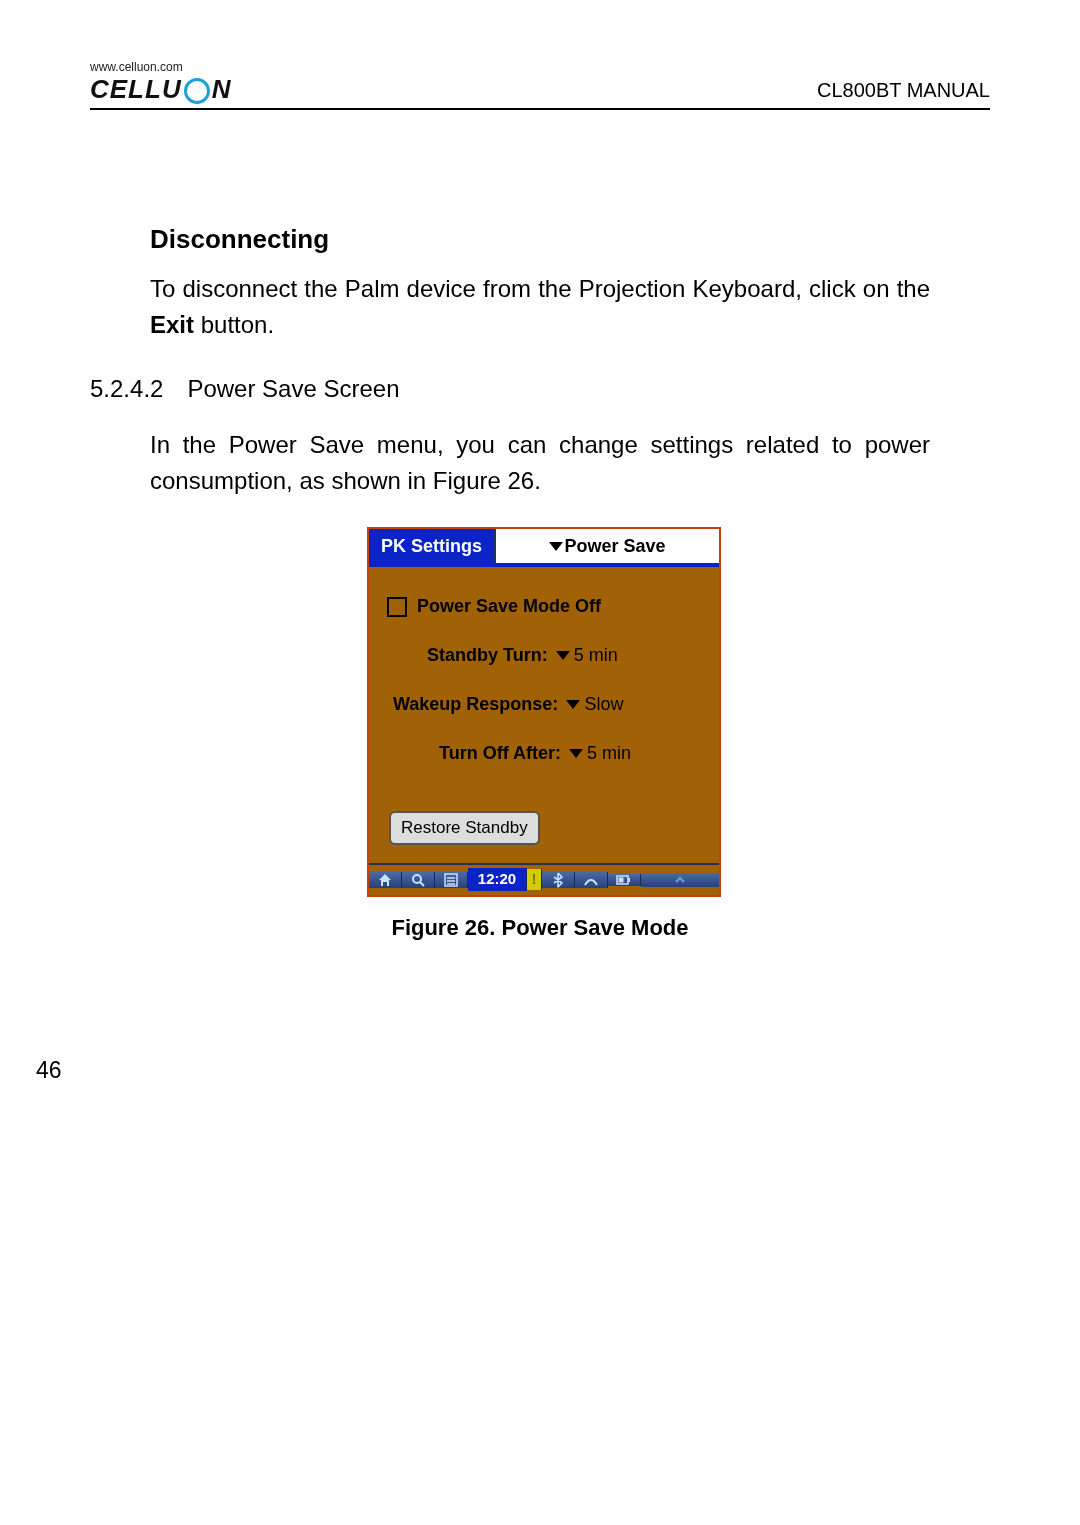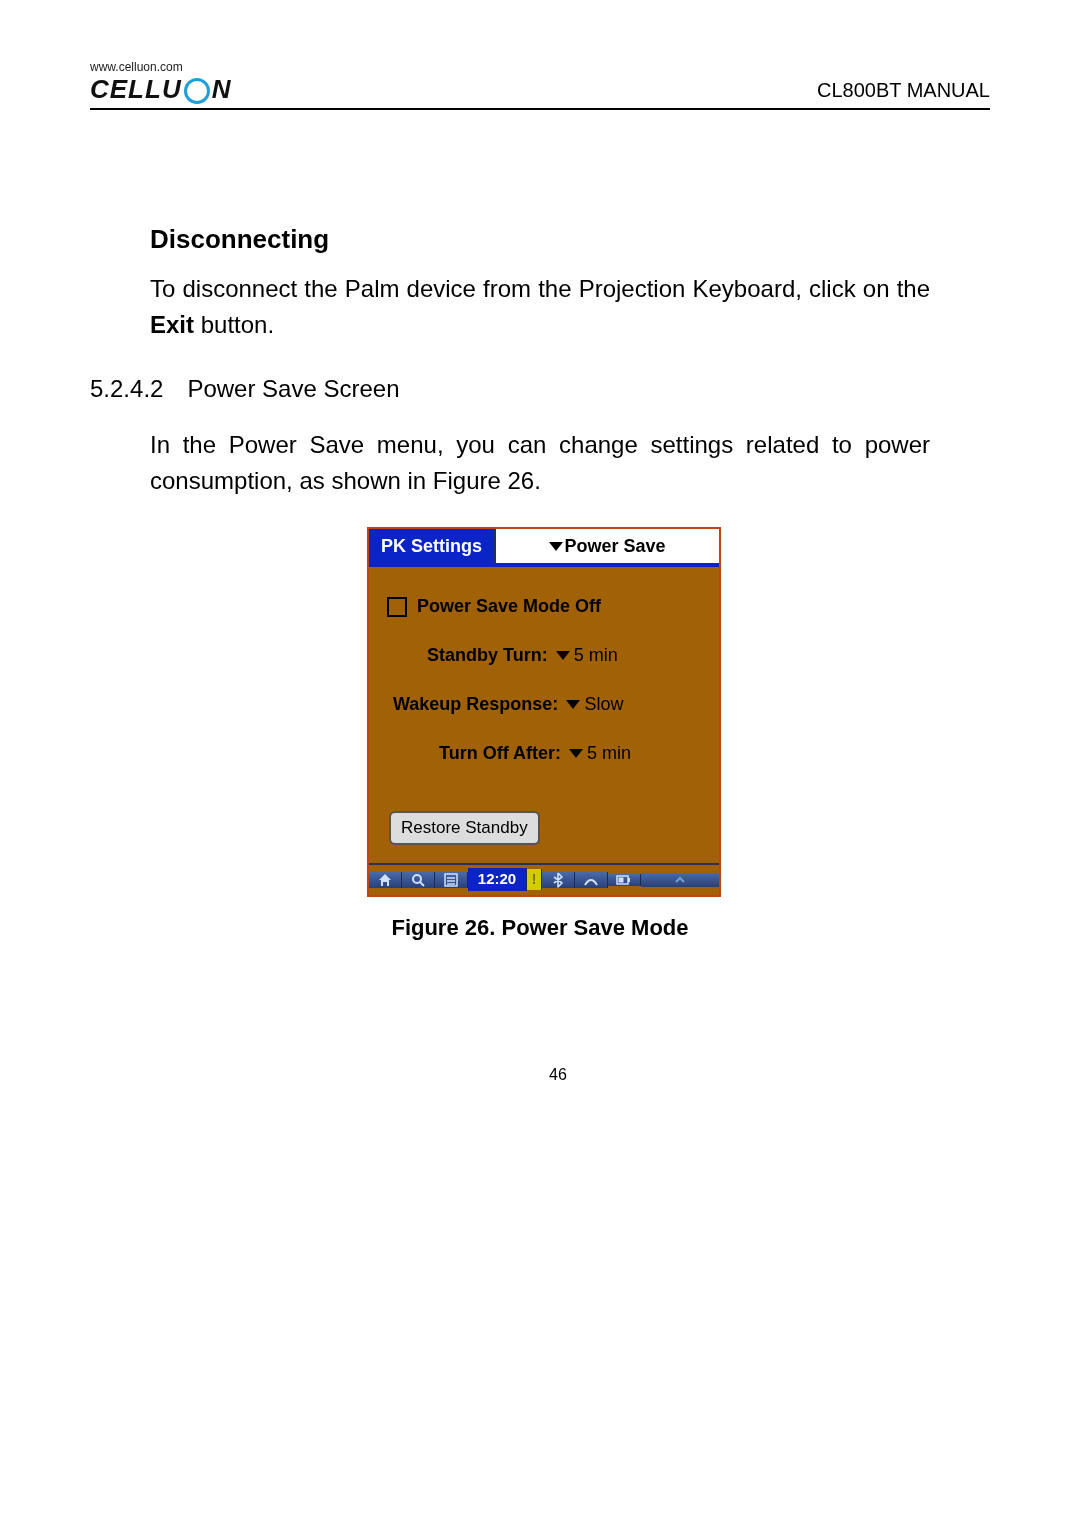--- a/index.html
+++ b/index.html
@@ -199,22 +199,22 @@
   .caption {
     text-align:center;
     font-weight:700;
     font-size:22px;
     margin-top:14px;
   }
   .pagenum {
     position:absolute;
     bottom:50px;
     left:0; right:0;
-    text-align:center;
-    font-size:16px;
+    text-align:left;
+    font-size:23px;
     margin-left:36px;
   }
 </style>
 </head>
 <body>
 
 <div class="page">
 
   <div class="hdr">
     <div class="hdr-left">

